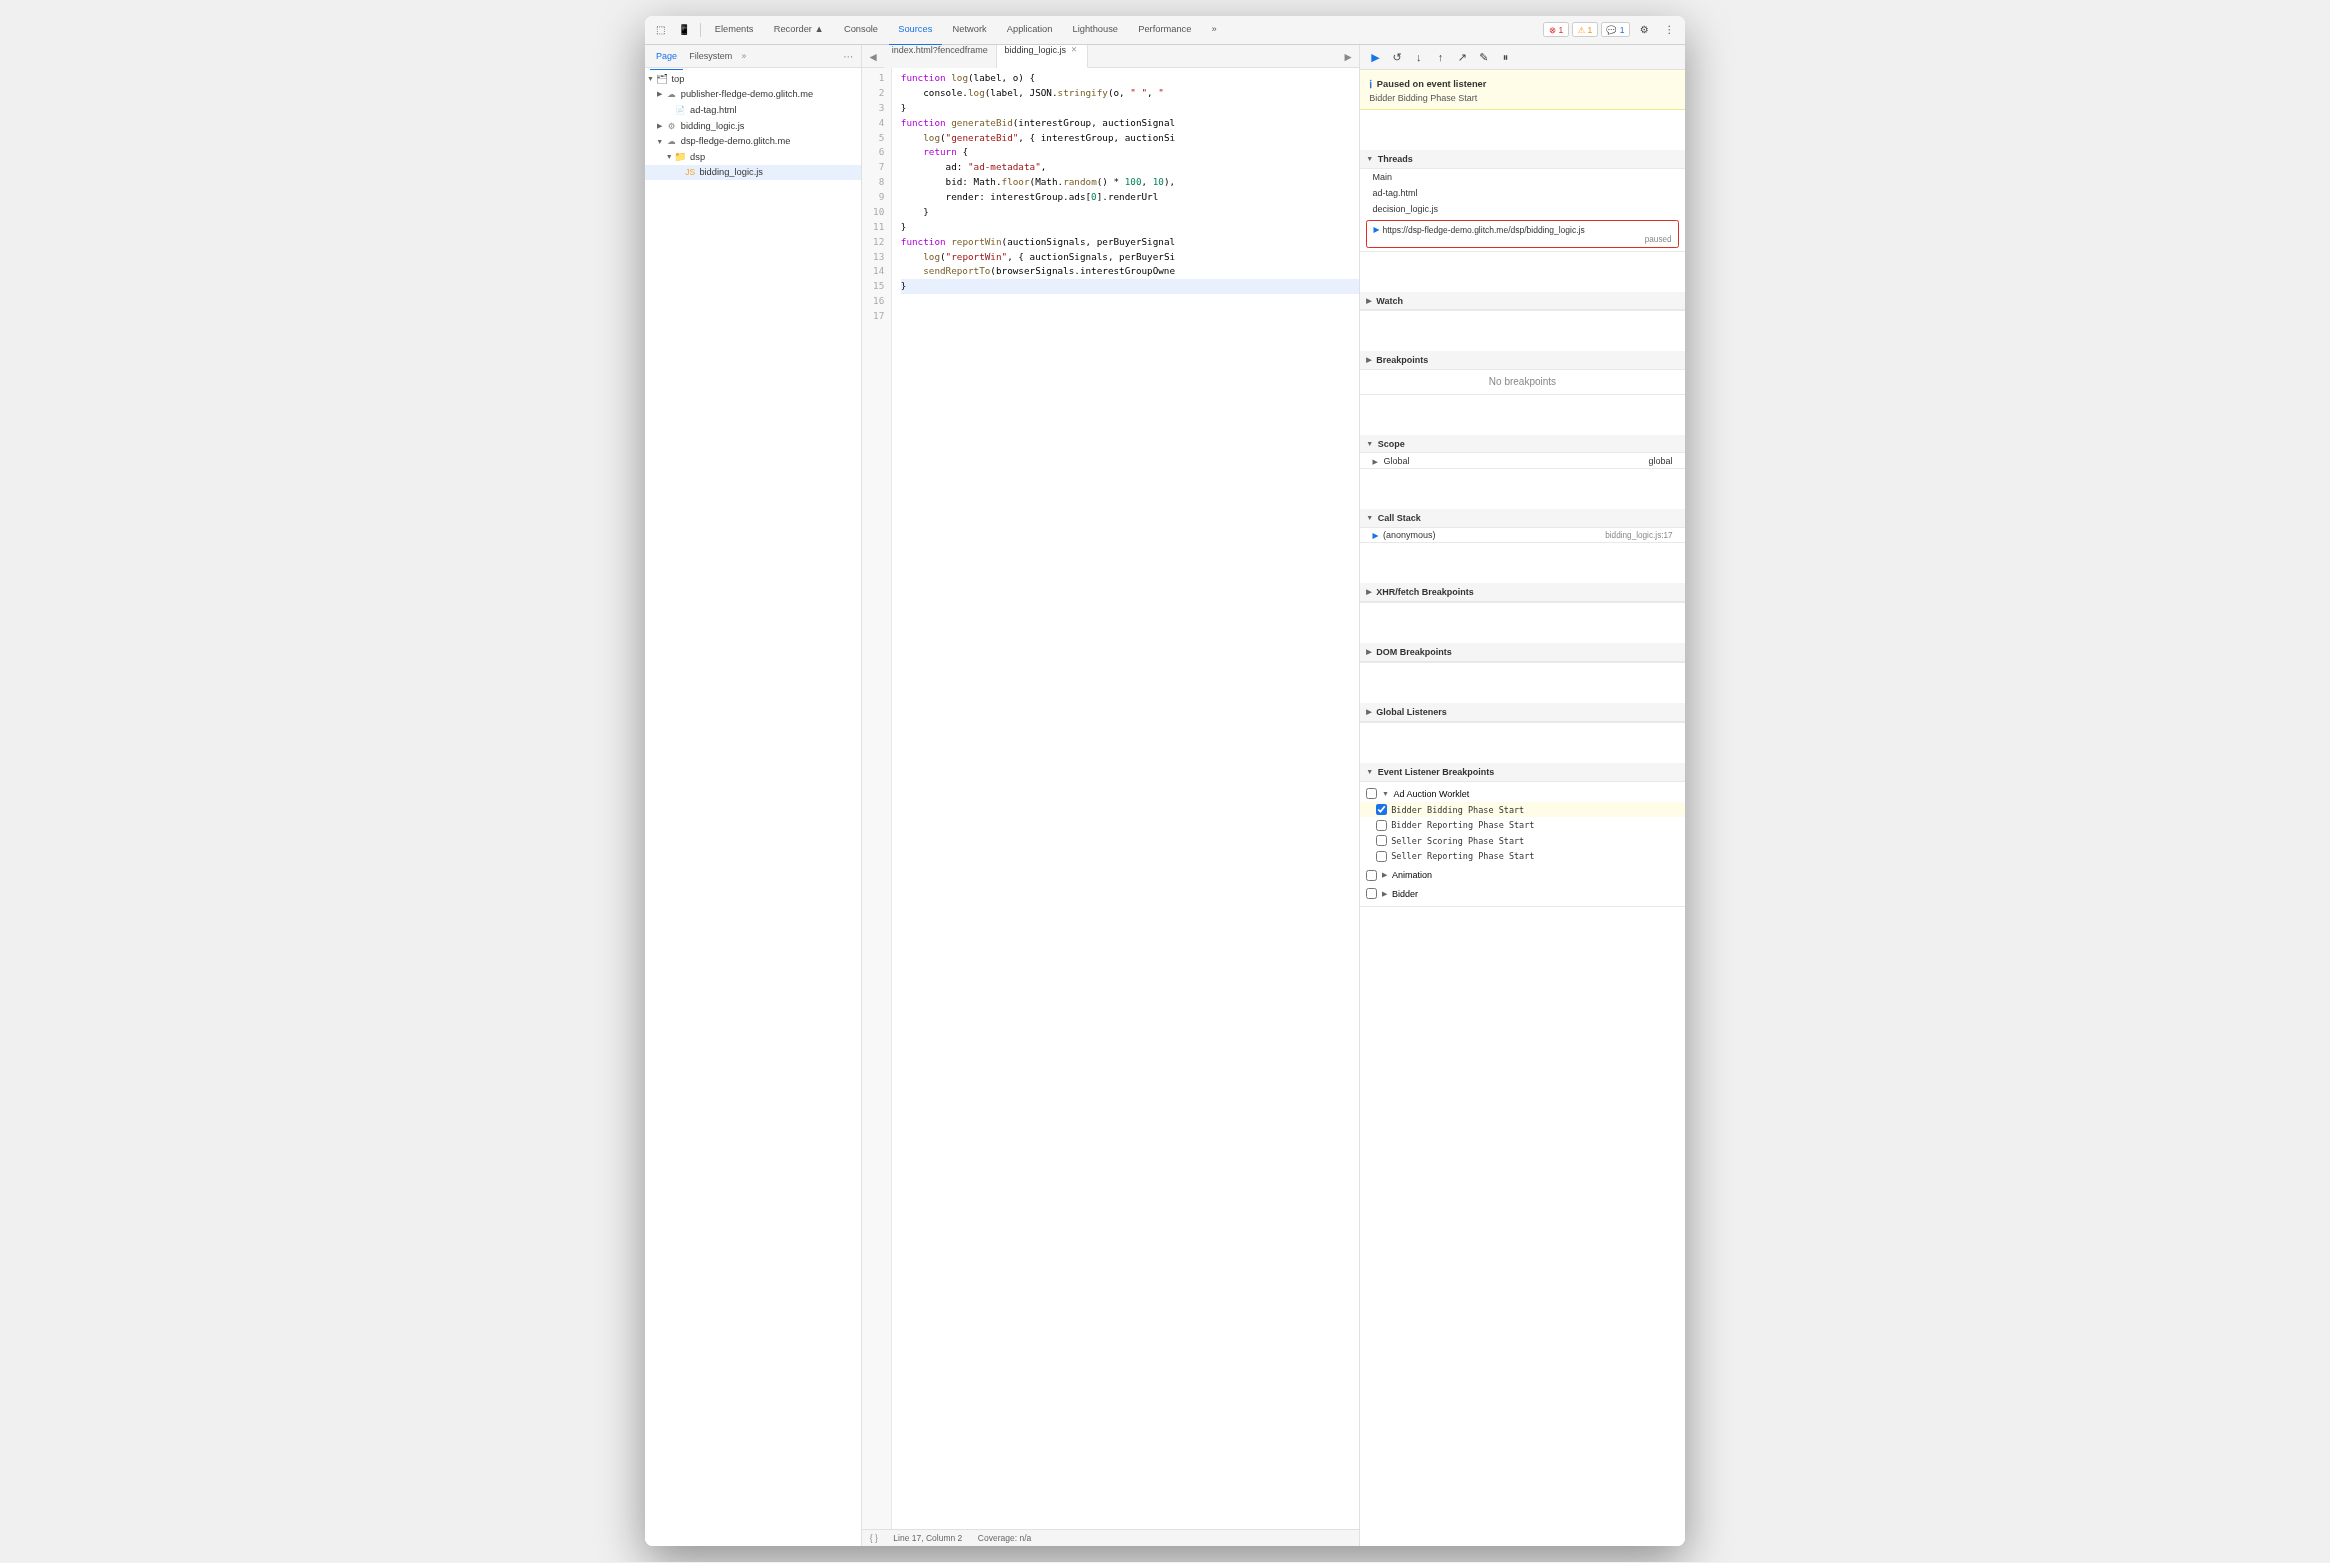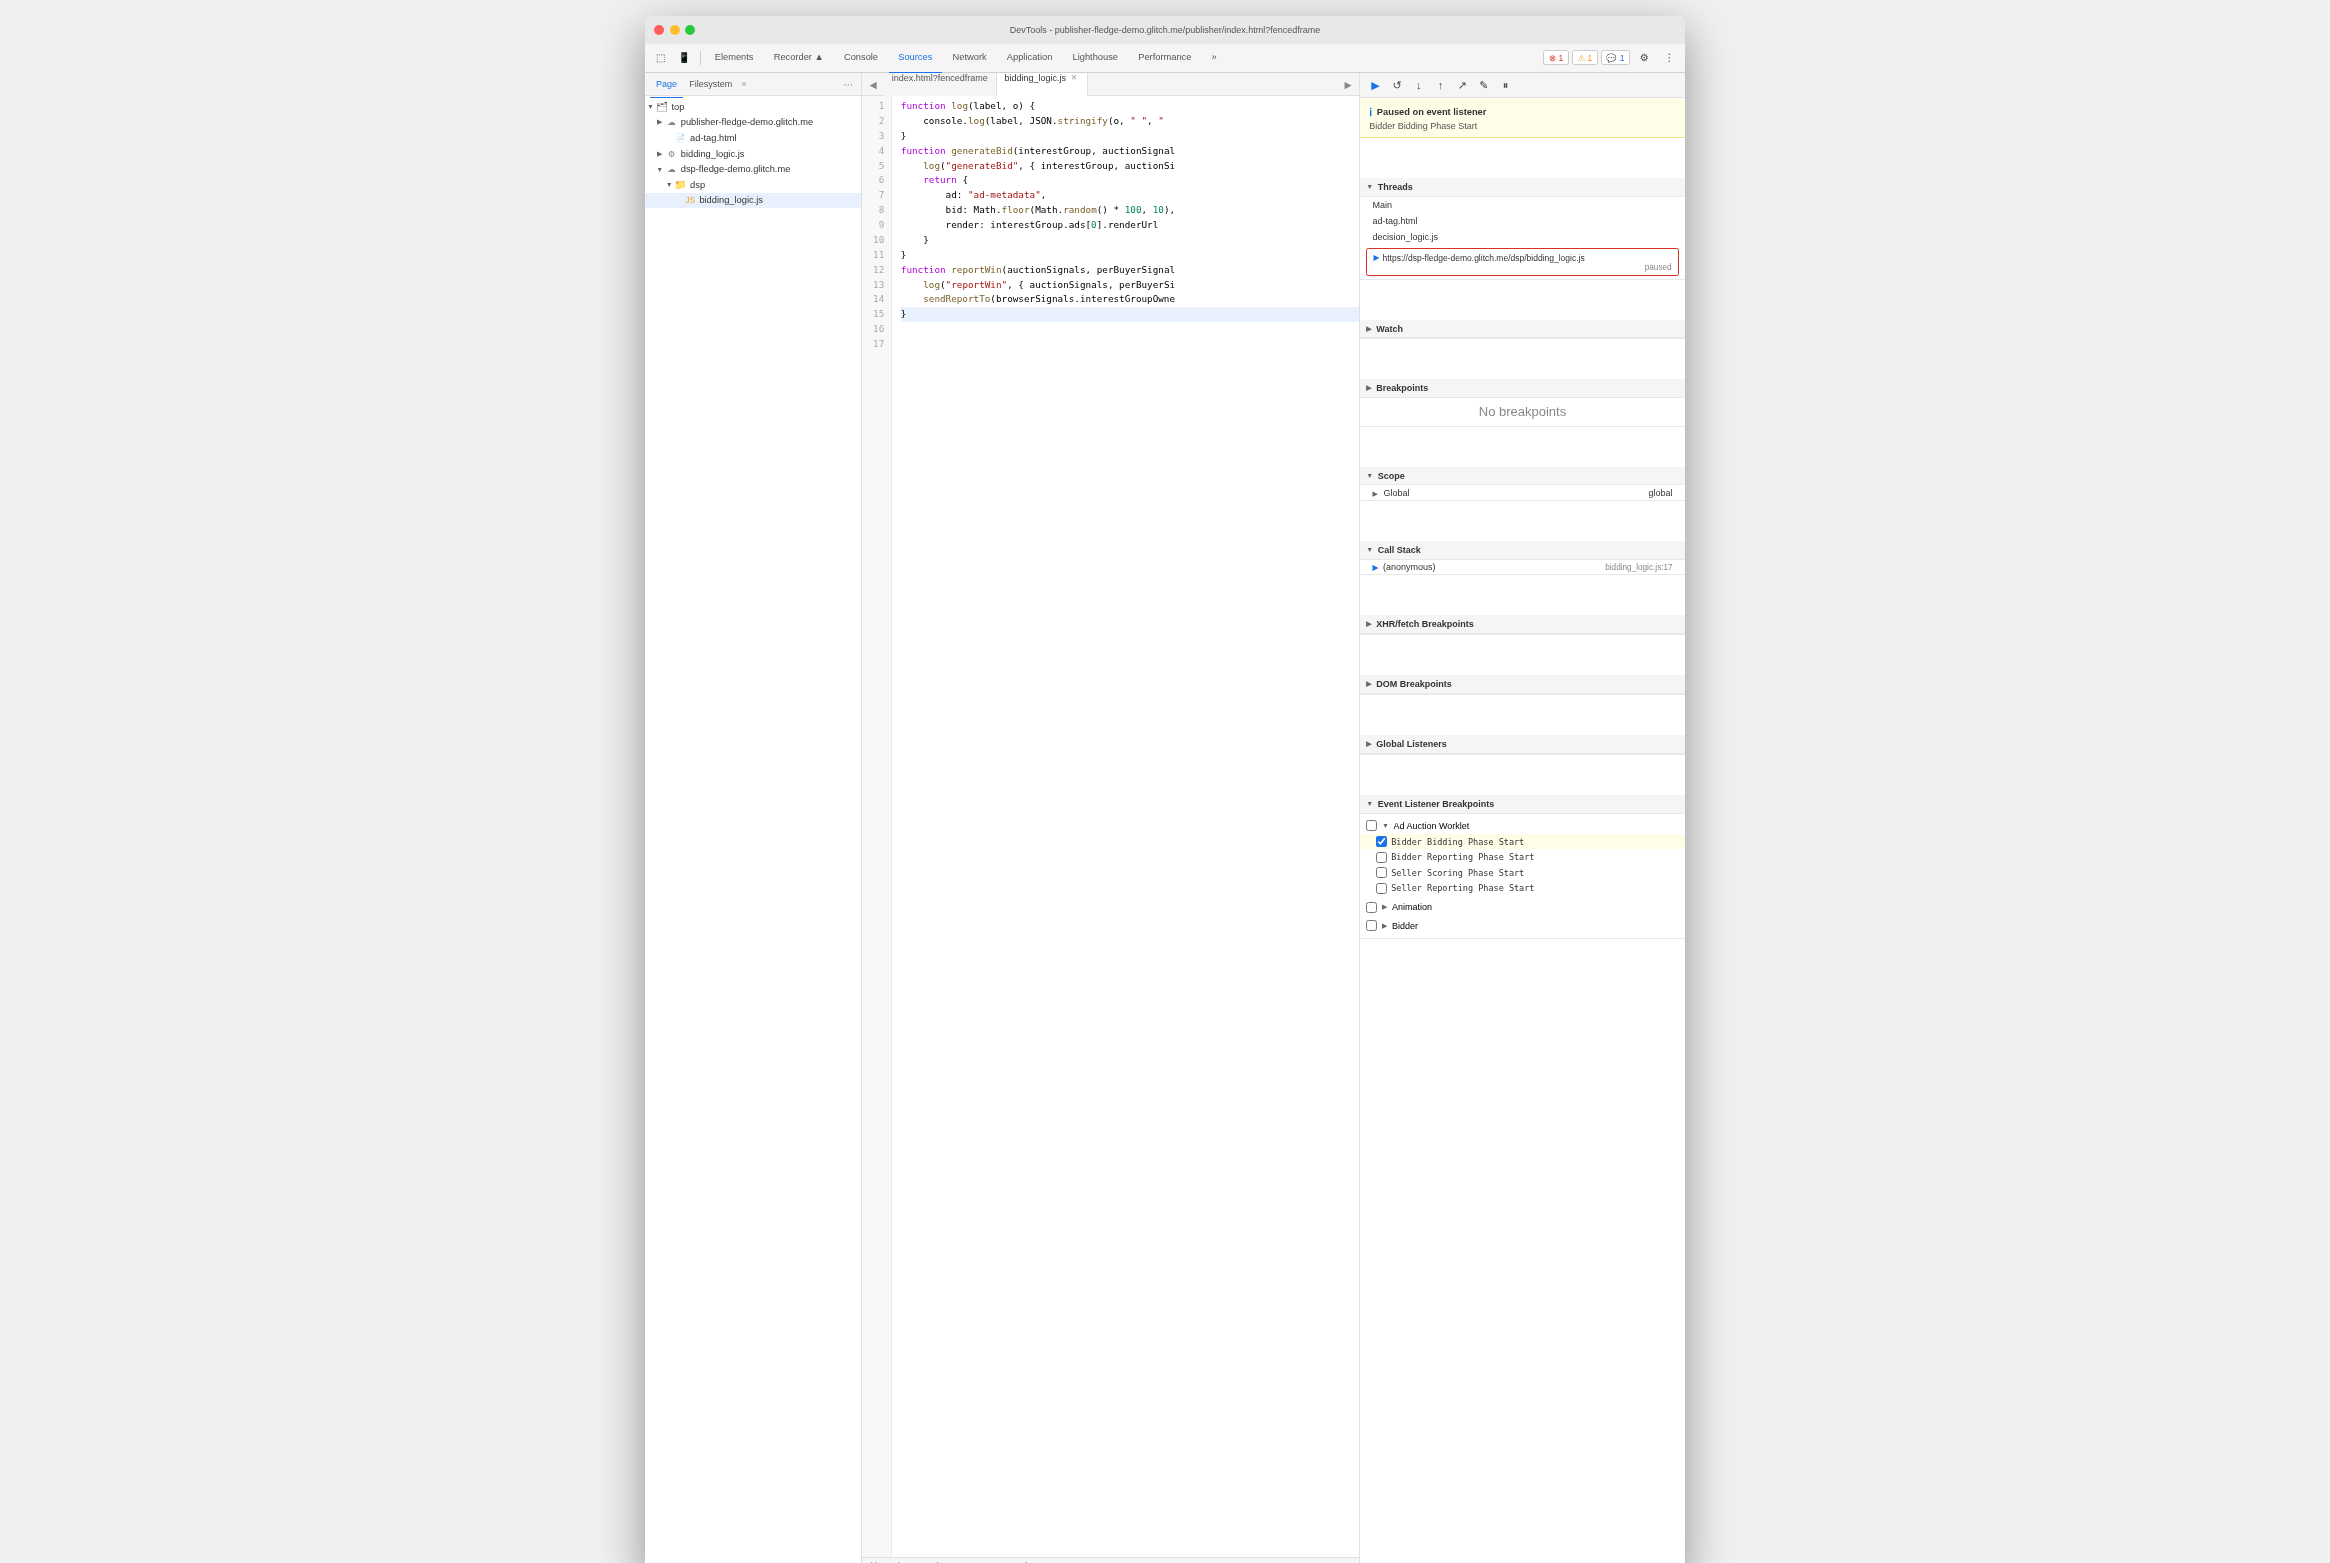--- a/index.html
+++ b/index.html
@@ -182,21 +182,21 @@
     }
     .thread-arrow { color: #1a73e8; font-size: 7.8px; }
 
     .thread-highlight {
       border: 1.6px solid #d93025; border-radius: 2.3px; margin: 3.1px 6.2px;
       padding: 3.1px 6.2px; background: #fff;
     }
     .thread-highlight-url { font-size: 8.5px; color: #333; display: flex; align-items: center; gap: 3.1px; }
     .thread-highlight-paused { font-size: 8.2px; color: #888; text-align: right; }
 
-    .no-breakpoints { padding: 6.2px 12.4px; font-size: 13px; color: #888; text-align: center; }
+    .no-breakpoints { padding: 6.2px 12.4px; font-size: 10px; color: #888; text-align: center; }
 
     .scope-item { padding: 2.3px 12.4px; font-size: 9px; color: #333; display: flex; align-items: center; justify-content: space-between; }
     .scope-arrow { font-size: 7px; margin-right: 3.1px; color: #666; }
 
     .callstack-item { padding: 2.3px 12.4px; font-size: 9px; color: #333; display: flex; align-items: center; justify-content: space-between; cursor: pointer; }
     .callstack-name { display: flex; align-items: center; gap: 4.7px; }
     .callstack-arrow { color: #1a73e8; font-size: 7.8px; }
     .callstack-loc { font-size: 8.2px; color: #888; }
 
     .breakpoint-section { padding: 3.1px 0; }
@@ -207,28 +207,20 @@
     .bp-check { width: 11px; height: 11px; margin-right: 4.7px; accent-color: #1a73e8; }
     .bp-label { color: #333; }
     .bp-indent { padding-left: 15.5px; }
     .collapsible-check { width: 11px; height: 11px; margin-right: 4.7px; }
   </style>
 </head>
 <body>
 
 <div class="window">
 
-  <div class="title-bar">
-    <div class="traffic-lights">
-      <div class="tl tl-red"></div>
-      <div class="tl tl-yellow"></div>
-      <div class="tl tl-green"></div>
-    </div>
-    <div class="window-title">DevTools - publisher-fledge-demo.glitch.me/publisher/index.html?fencedframe</div>
-  </div>
 
   <div class="toolbar">
     <button class="toolbar-icon-btn">⬚</button>
     <button class="toolbar-icon-btn">📱</button>
     <div class="toolbar-sep"></div>
     <button class="tab-btn">Elements</button>
     <button class="tab-btn">Recorder ▲</button>
     <button class="tab-btn">Console</button>
     <button class="tab-btn active">Sources</button>
     <button class="tab-btn">Network</button>

